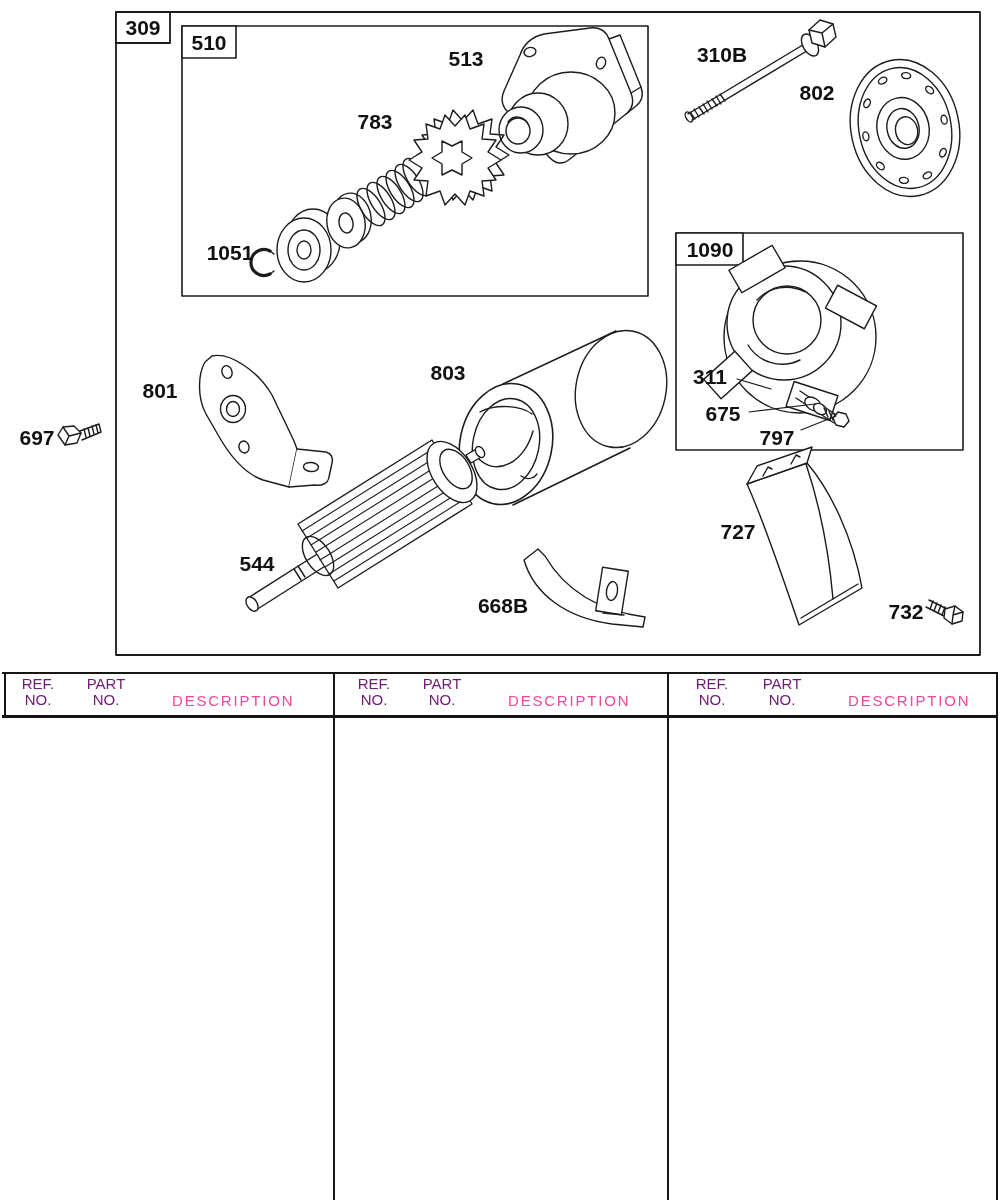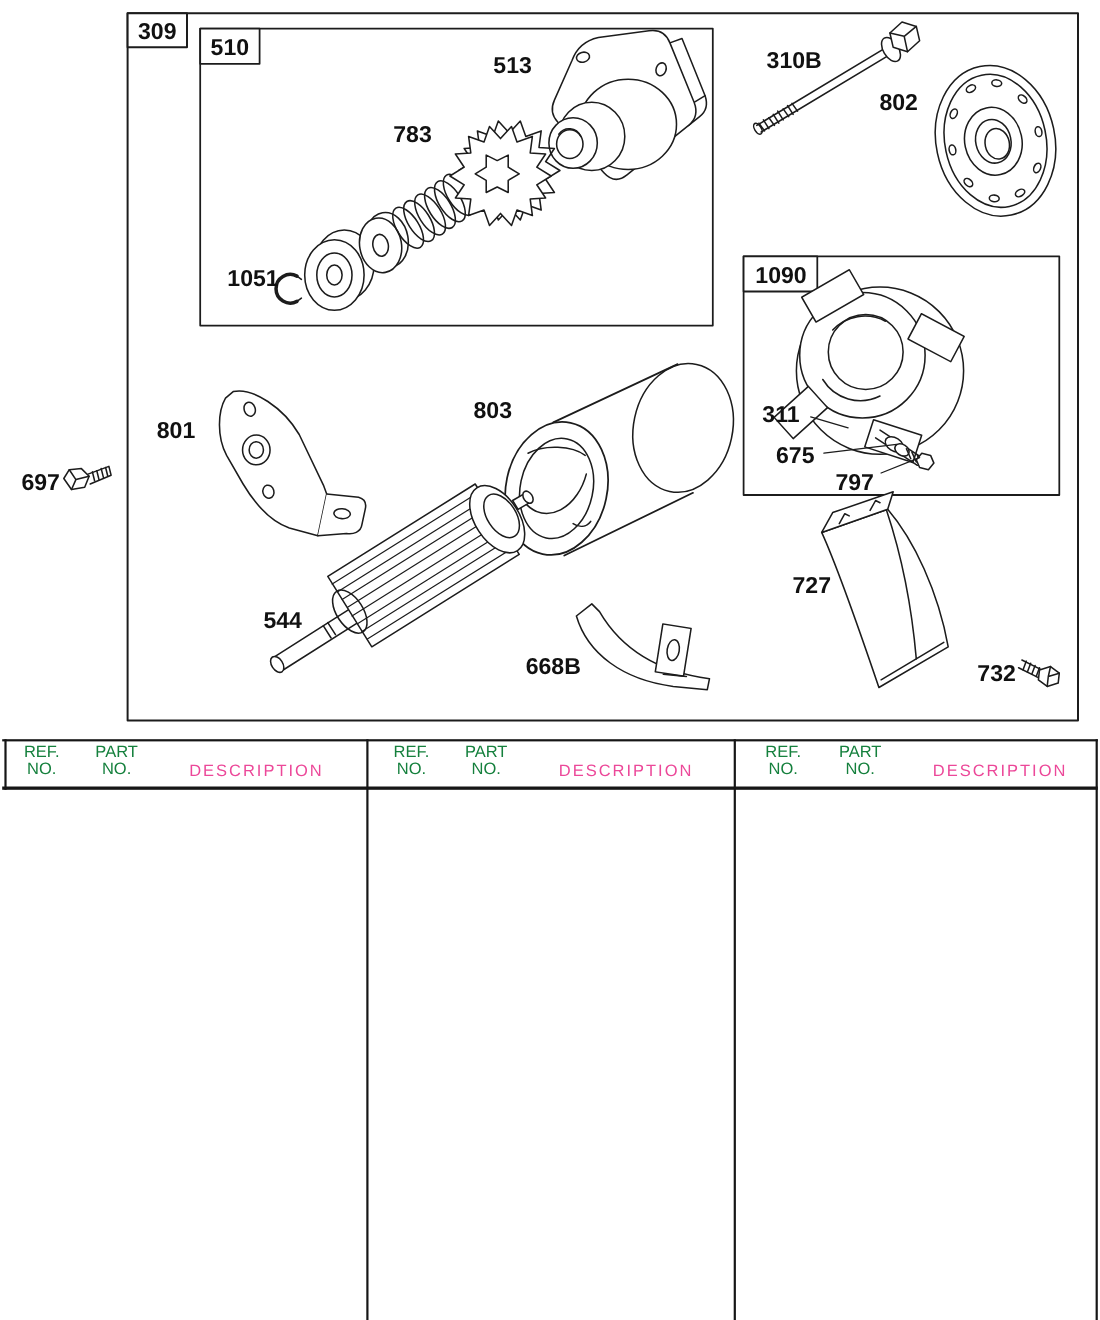--- a/index.html
+++ b/index.html
@@ -3,21 +3,21 @@
 <meta charset="utf-8">
 <style>
   html,body{margin:0;padding:0;background:#fff;}
   .page{position:relative;width:1000px;height:1200px;background:#ffffff;
         font-family:"Liberation Sans",sans-serif;color:#111;overflow:hidden;}
   svg text{font-family:"Liberation Sans",sans-serif;font-weight:bold;font-size:21px;fill:#111;}
   svg .boxlbl{font-size:21px;}
   .line{position:absolute;background:#161616;}
   
   .hdr-col{position:absolute;top:676px;height:40px;}
-  .hdr-pair{position:absolute;top:0;text-align:center;font-size:15px;line-height:15.5px;color:#15803d;}
+  .hdr-pair{position:absolute;top:0;text-align:center;font-size:15px;line-height:15.5px;color:#701a75;}
   .hdr-desc{position:absolute;top:16px;font-size:15px;letter-spacing:1.8px;color:#ec4899;}
   
   .tcol{position:absolute;top:730px;width:332px;font-size:15.5px;}
 </style>
 </head>
 <body>
 
 <div class="page">
 
   

